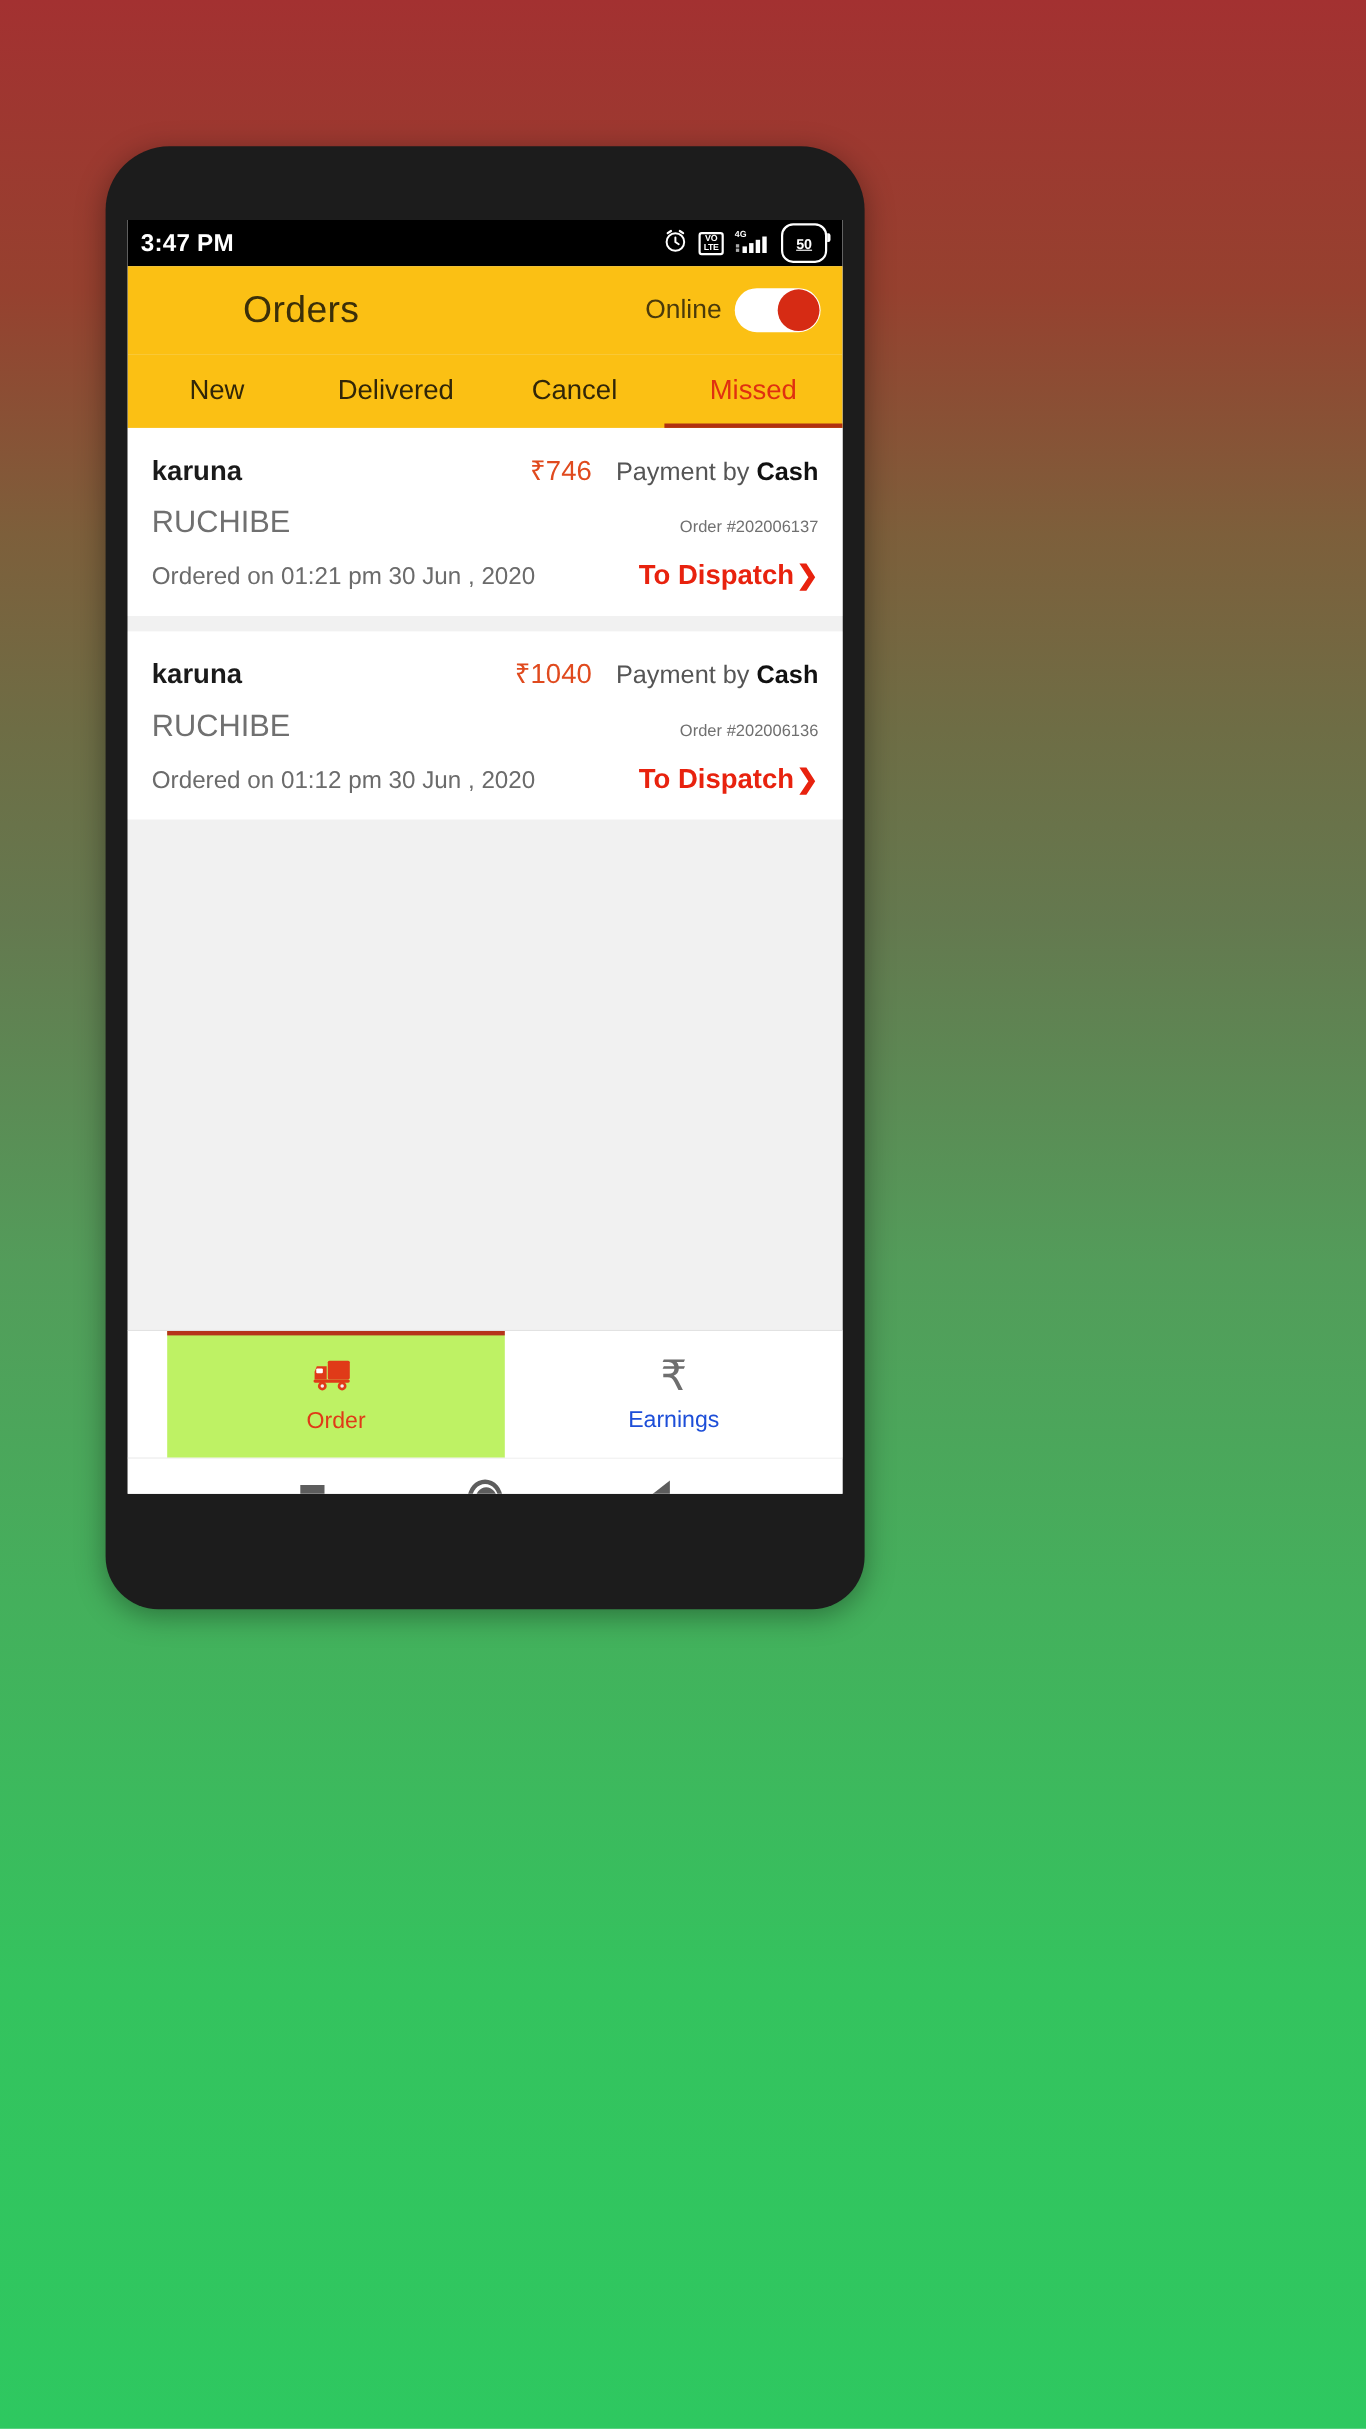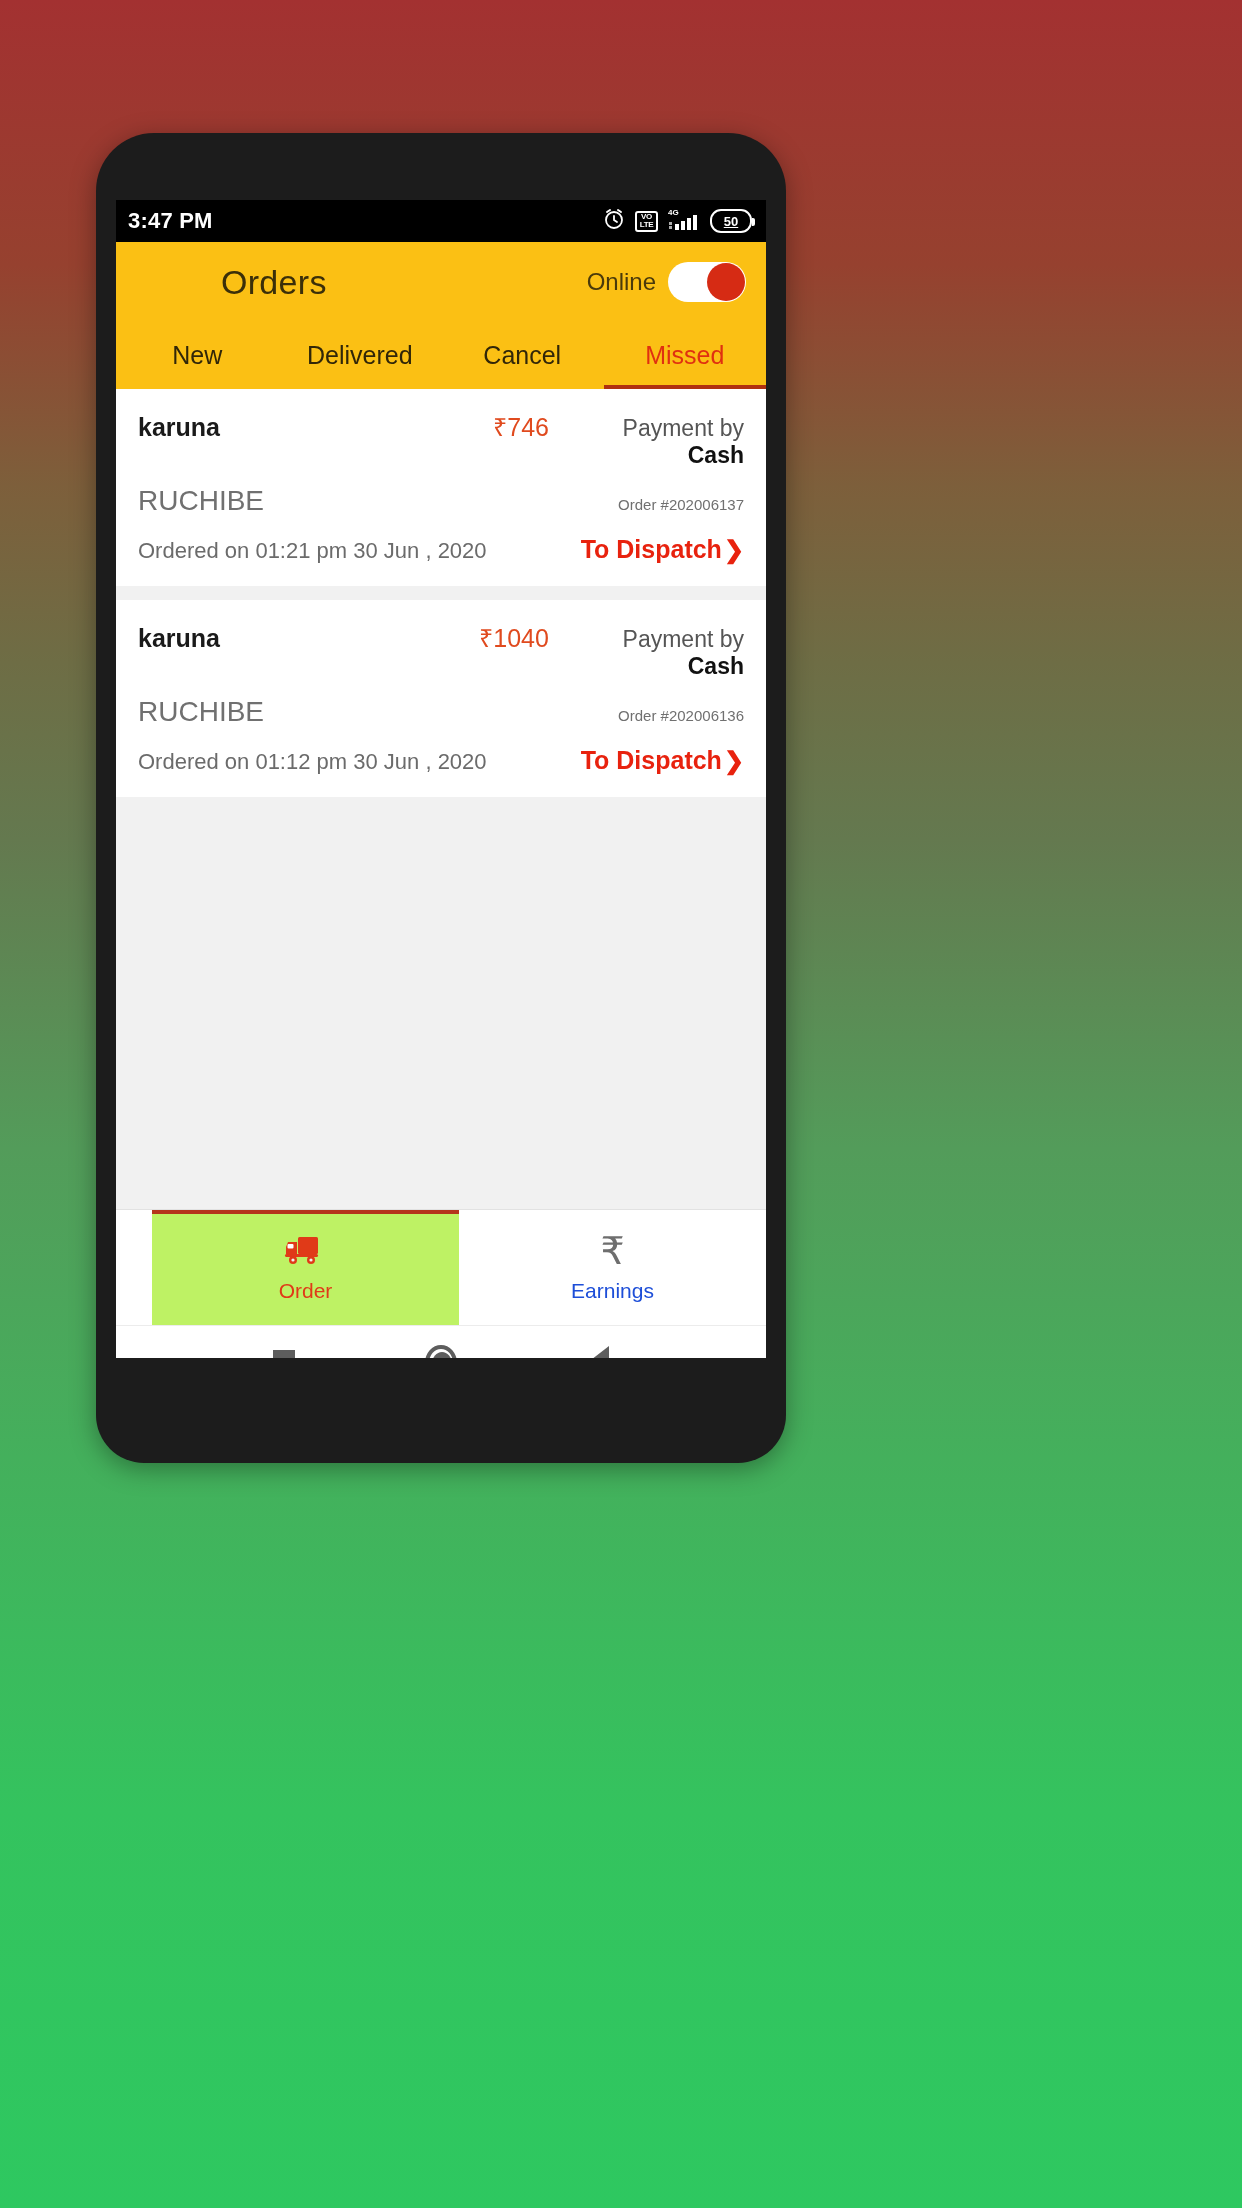--- a/index.html
+++ b/index.html
@@ -77,21 +77,21 @@
     font-size: 8px;
     font-weight: bold;
     line-height: 8px;
     display: flex;
     flex-direction: column;
     align-items: center;
     letter-spacing: -0.3px;
   }
 
   .batt {
-    width: 42px; height: 24px;
+    width: 42px; height: 36px;
     border: 2px solid #fff;
     border-radius: 11px;
     color: #fff;
     font-size: 13px;
     font-weight: bold;
     display: flex;
     align-items: center;
     justify-content: center;
     position: relative;
     text-decoration: underline;
@@ -179,21 +179,21 @@
   }
   .order-card {
     background: #ffffff;
     padding: 20px 22px 22px 22px;
     margin-bottom: 14px;
   }
   .row {
     display: flex;
     align-items: baseline;
   }
-  .row-1 { margin-bottom: 16px; gap: 11px; }
+  .row-1 { margin-bottom: 16px; }
   .row-2 { margin-bottom: 18px; }
 
   .cust-name {
     font-size: 25px;
     font-weight: bold;
     color: #1a1a1a;
     width: 44%;
   }
   .amount {
     font-size: 25px;

